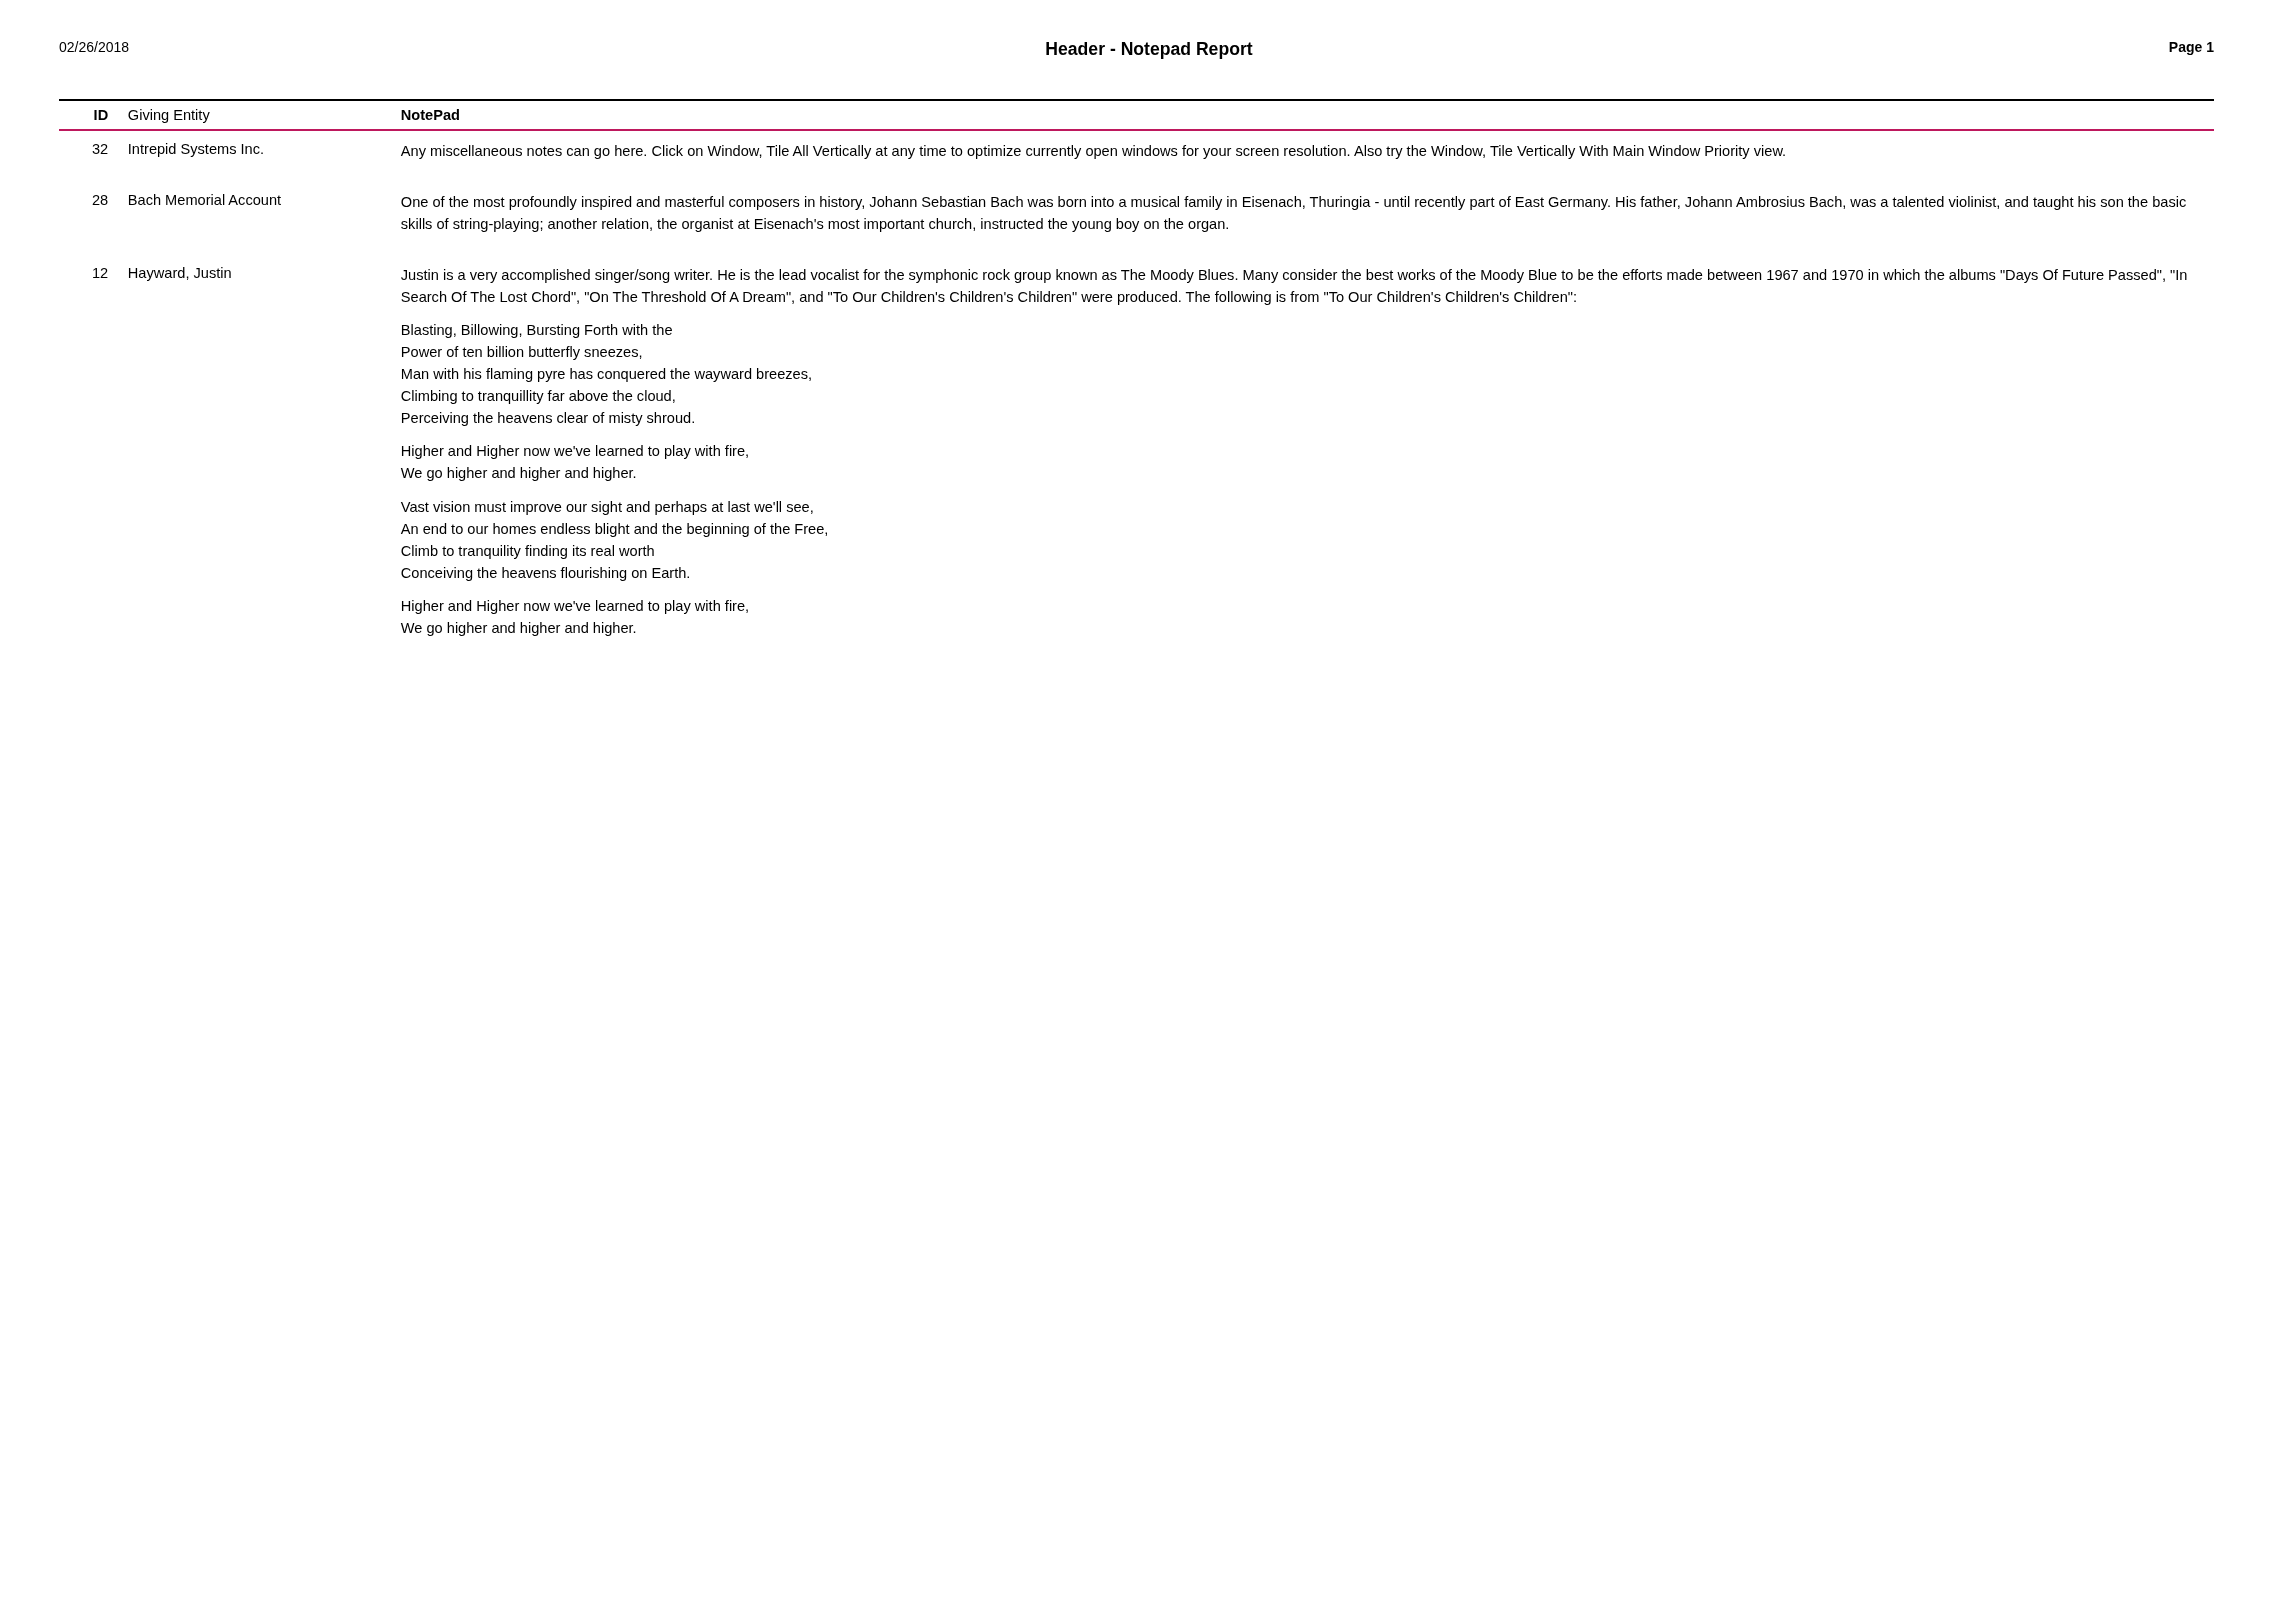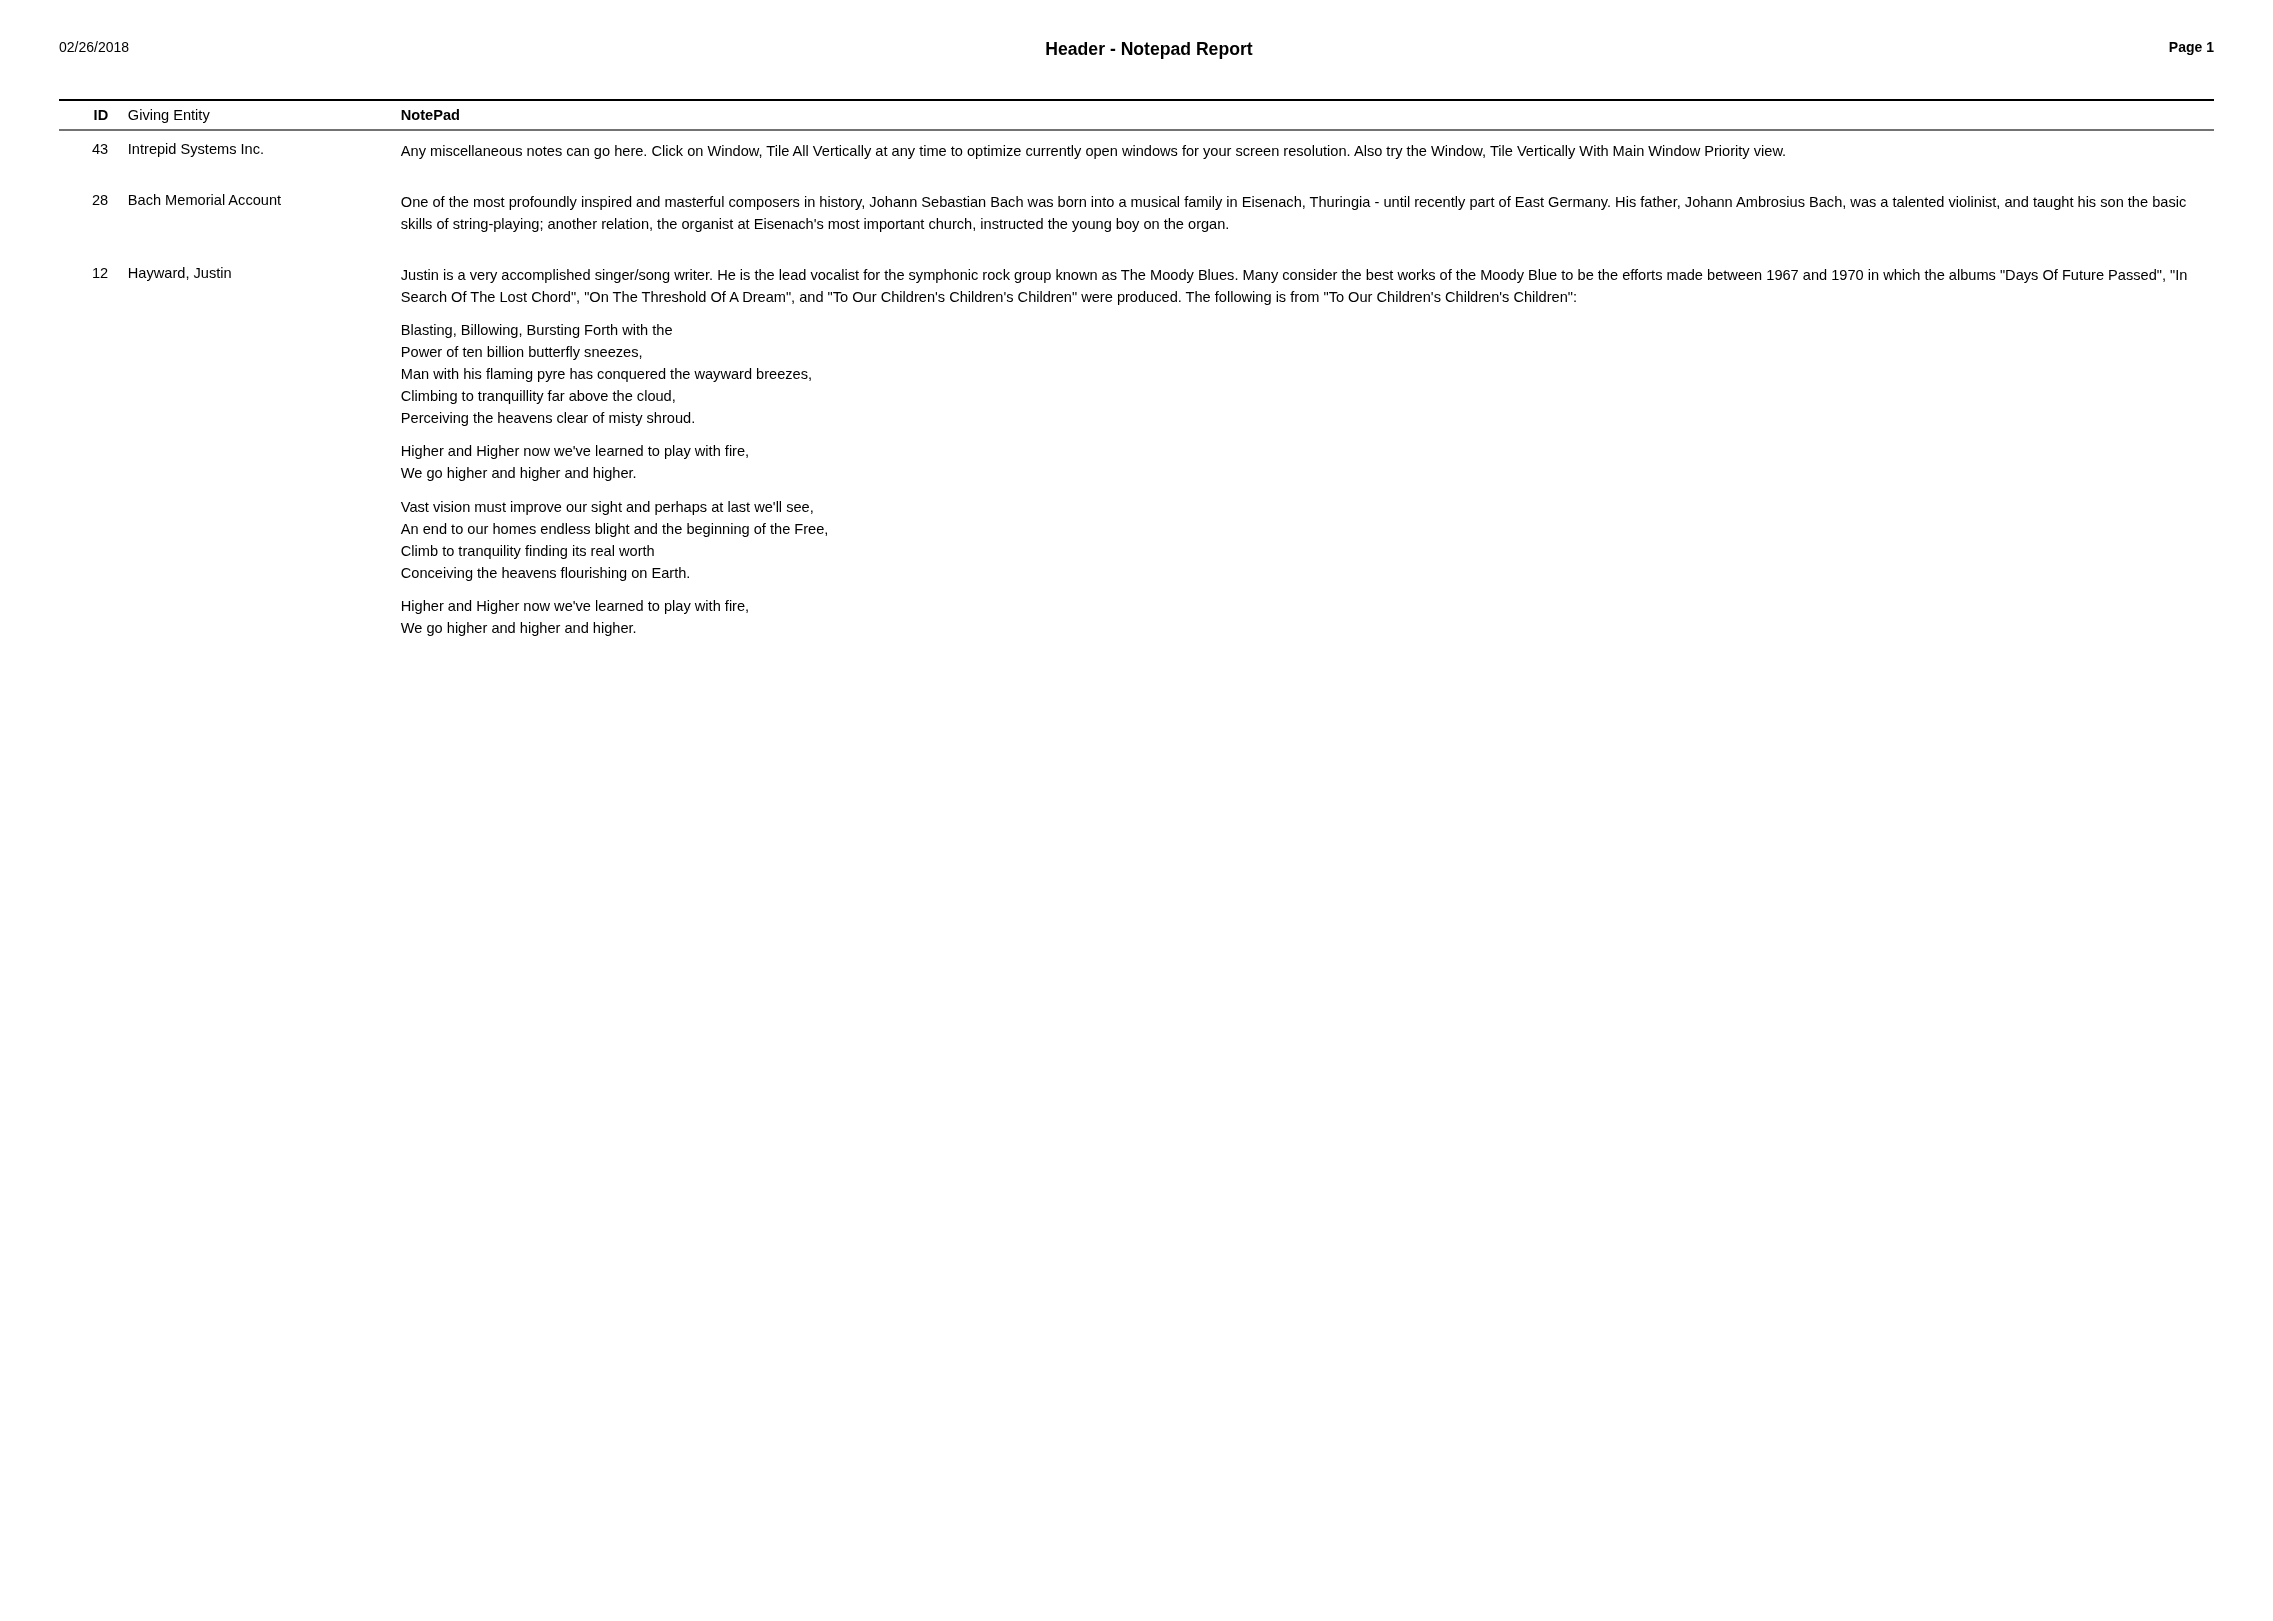--- a/index.html
+++ b/index.html
@@ -48,21 +48,21 @@
       font-weight: bold;
     }
 
     .report-table {
       width: 100%;
       border-collapse: collapse;
     }
 
     .col-header-row {
       border-top: 2px solid #000;
-      border-bottom: 2px solid #737373;
+      border-bottom: 2px solid #be185d;
     }
 
     .col-id {
       width: 59px;
       padding: 5.9px 9.8px 5.9px 0;
       text-align: right;
       font-weight: bold;
       vertical-align: top;
     }
 
@@ -122,21 +122,21 @@
 <table class="report-table">
   <thead>
     <tr class="col-header-row">
       <td class="col-id">ID</td>
       <td class="col-entity">Giving Entity</td>
       <td class="col-notepad">NotePad</td>
     </tr>
   </thead>
   <tbody id="report-body">
   <tr class="data-row">
-        <td class="col-id">43</td>
+        <td class="col-id">32</td>
         <td class="col-entity">Intrepid Systems Inc.</td>
         <td class="col-notepad">
           <div class="notepad-para">Any miscellaneous notes can go here. Click on Window, Tile All Vertically at any time to optimize currently open windows for your screen resolution. Also try the Window, Tile Vertically With Main Window Priority view.</div>
         </td>
       </tr>
       <tr class="data-row">
         <td class="col-id">28</td>
         <td class="col-entity">Bach Memorial Account</td>
         <td class="col-notepad">
           <div class="notepad-para">One of the most profoundly inspired and masterful composers in history, Johann Sebastian Bach was born into a musical family in Eisenach, Thuringia - until recently part of East Germany. His father, Johann Ambrosius Bach, was a talented violinist, and taught his son the basic skills of string-playing; another relation, the organist at Eisenach's most important church, instructed the young boy on the organ.</div>

